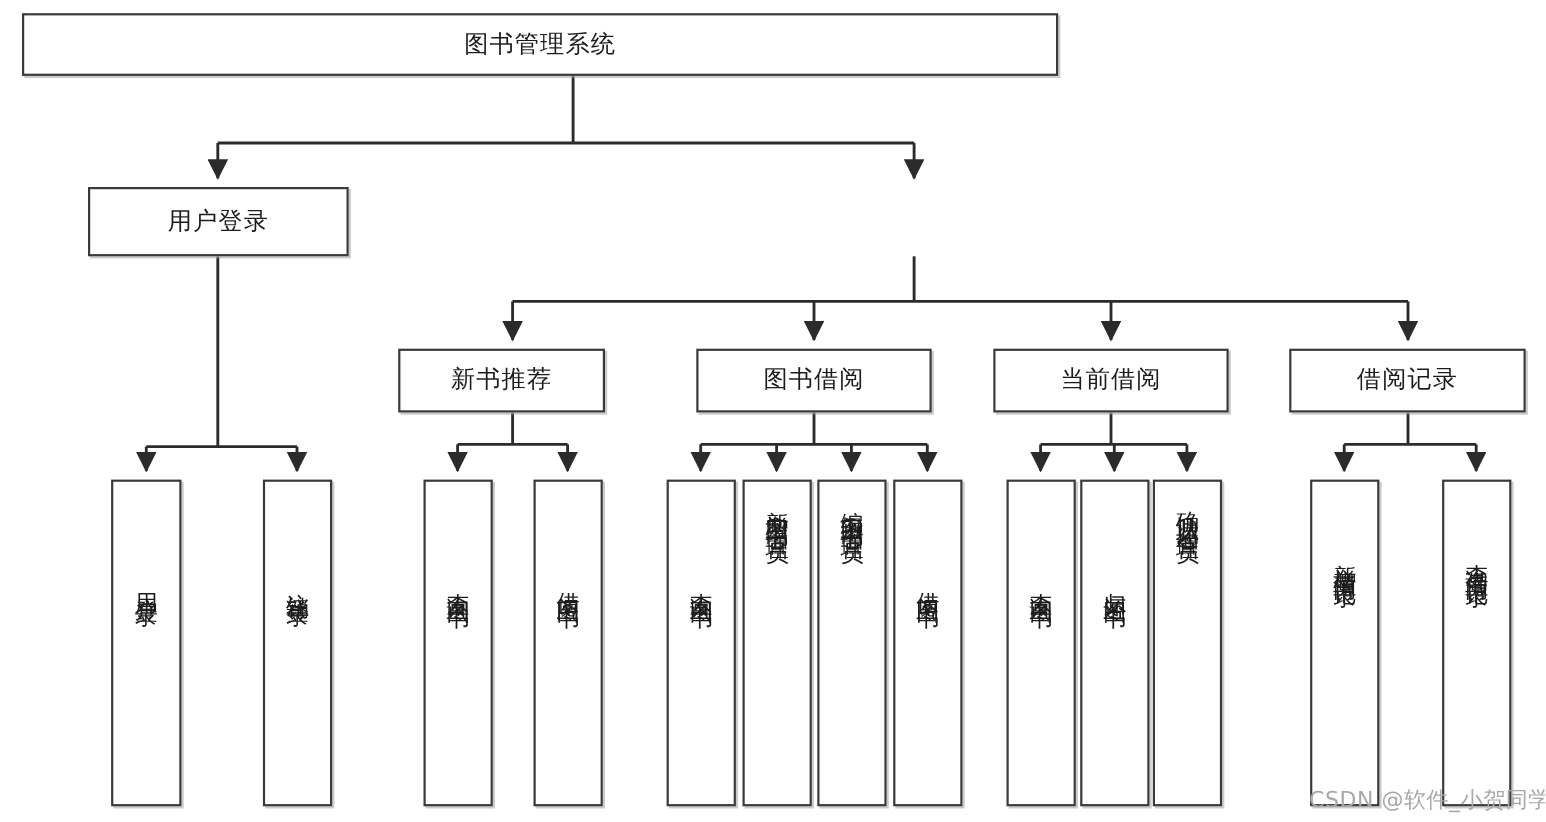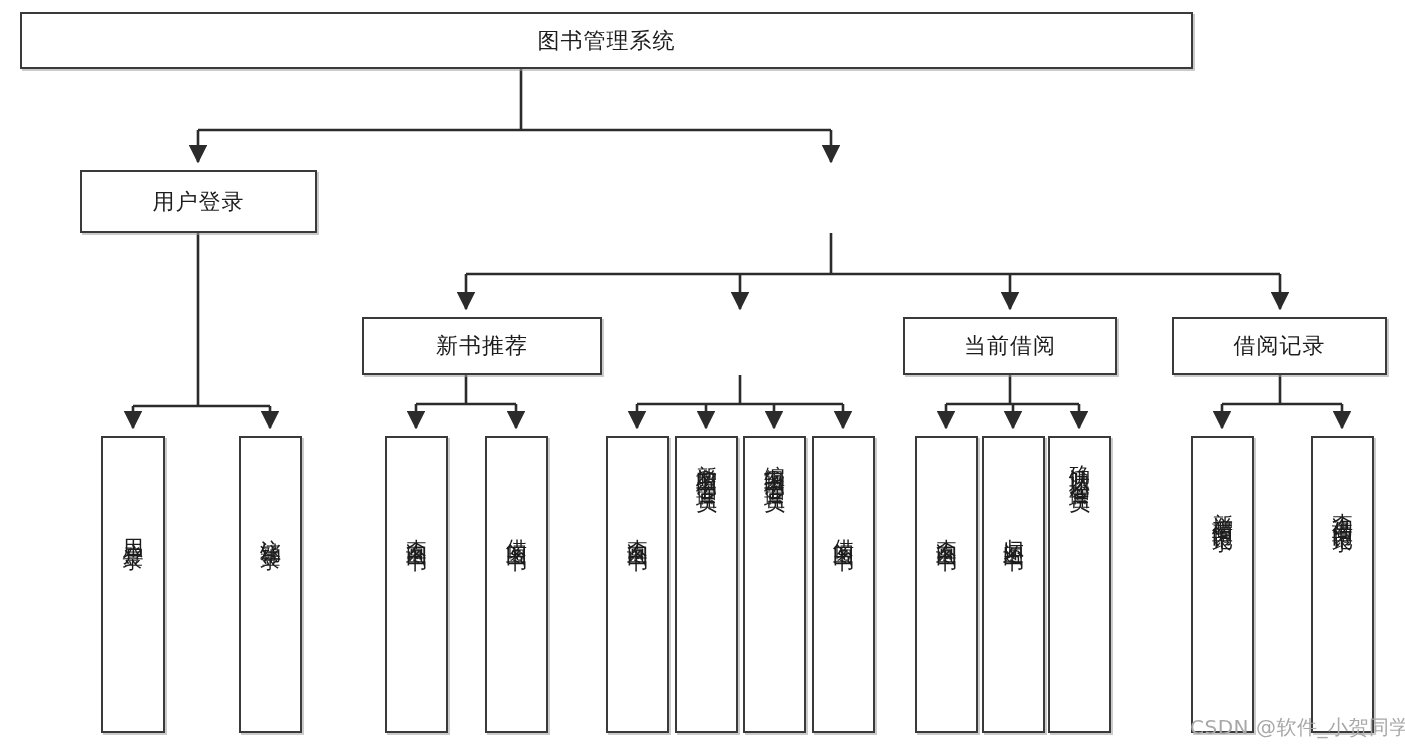--- a/index.html
+++ b/index.html
@@ -127,30 +127,33 @@
       <path d="M 1013 404 L 1013 428" marker-end="url(#arrow)"></path>
       <path d="M 1079 404 L 1079 428" marker-end="url(#arrow)"></path>
 
       <path d="M 1280 375 L 1280 404"></path>
       <path d="M 1222 404 L 1342 404"></path>
       <path d="M 1222 404 L 1222 428" marker-end="url(#arrow)"></path>
       <path d="M 1342 404 L 1342 428" marker-end="url(#arrow)"></path>
     </g>
   </svg>
 
-  <div class="node" style="left:20px; top:12px; width:1173px; height:57px;">
+  <div class="node" style="left:20px; top:12px; width:942px; height:57px;">
     <span class="lbl">图书管理系统</span>
   </div>
 
   <div class="node" style="left:80px; top:170px; width:237px; height:63px;">
     <span class="lbl">用户登录</span>
   </div>
 
-  <div class="node" style="left:362px; top:317px; width:240px; height:58px;">
+  <div class="node" style="left:362px; top:317px; width:188px; height:58px;">
     <span class="lbl">新书推荐</span>
+  </div>
+  <div class="node" style="left:633px; top:317px; width:214px; height:58px;">
+    <span class="lbl">图书借阅</span>
   </div>
   <div class="node" style="left:903px; top:317px; width:214px; height:58px;">
     <span class="lbl">当前借阅</span>
   </div>
   <div class="node" style="left:1172px; top:317px; width:215px; height:58px;">
     <span class="lbl">借阅记录</span>
   </div>
 
   <div class="node vert mid" style="left:101px; top:436px; width:64px; height:297px;">
     <span class="lbl">用户登录</span>

